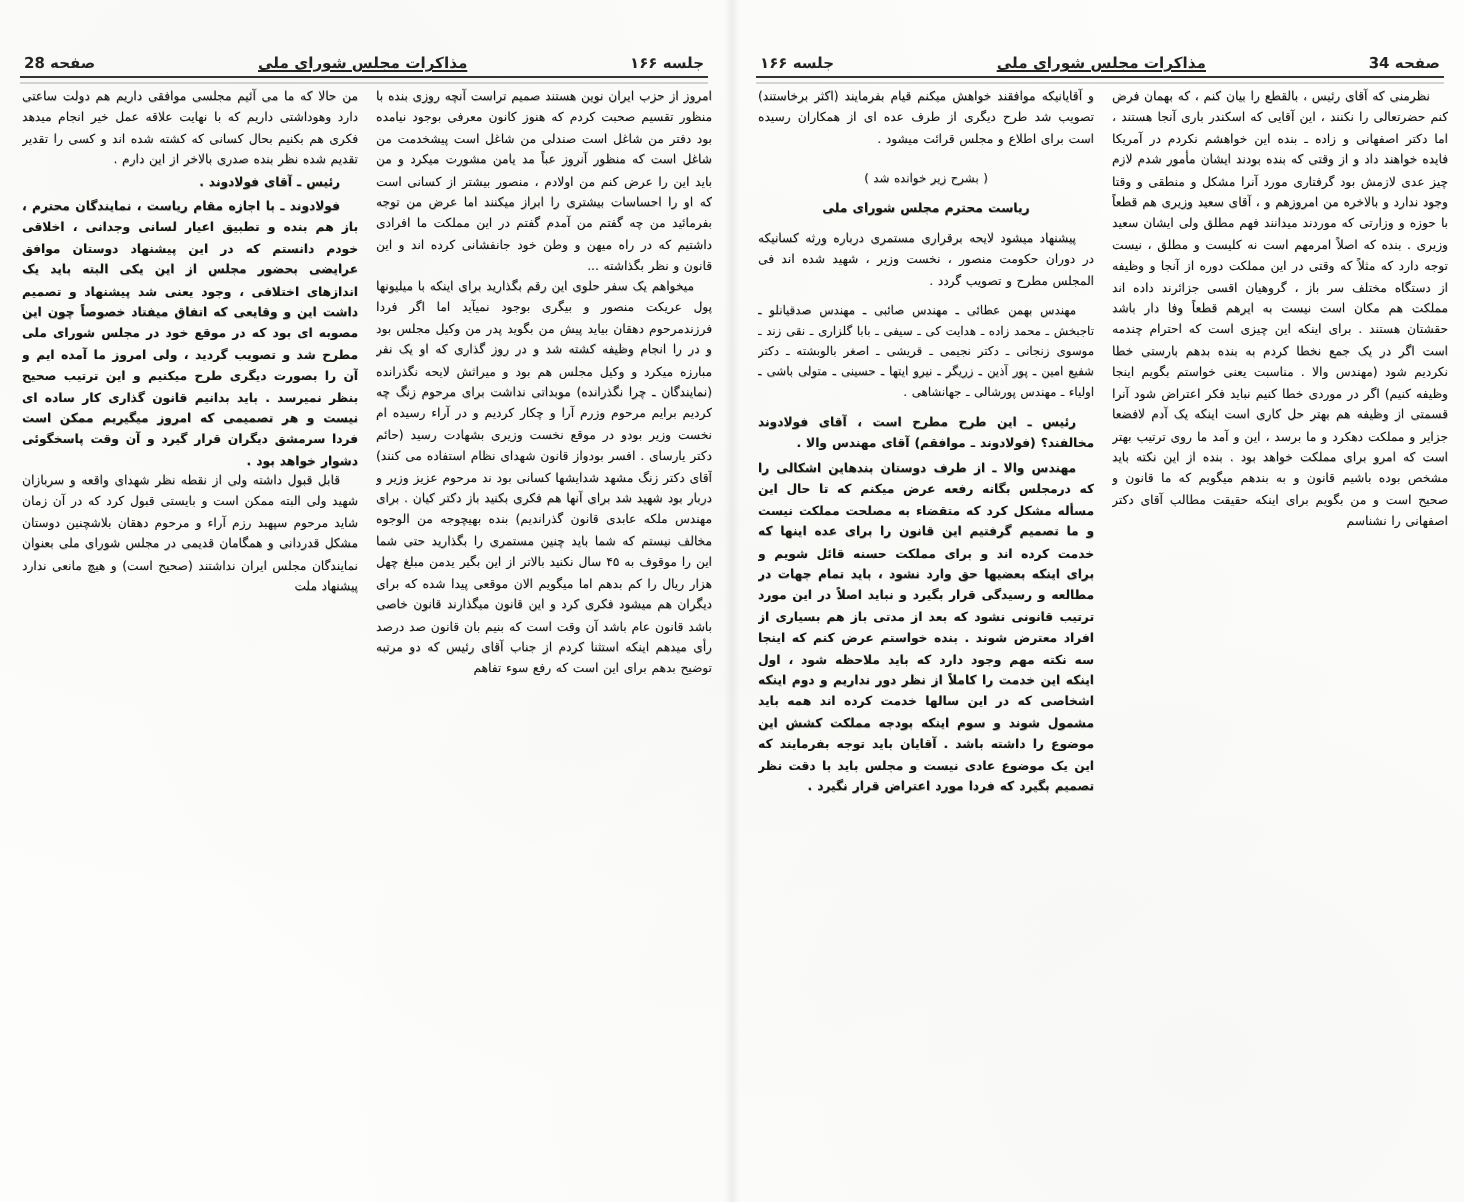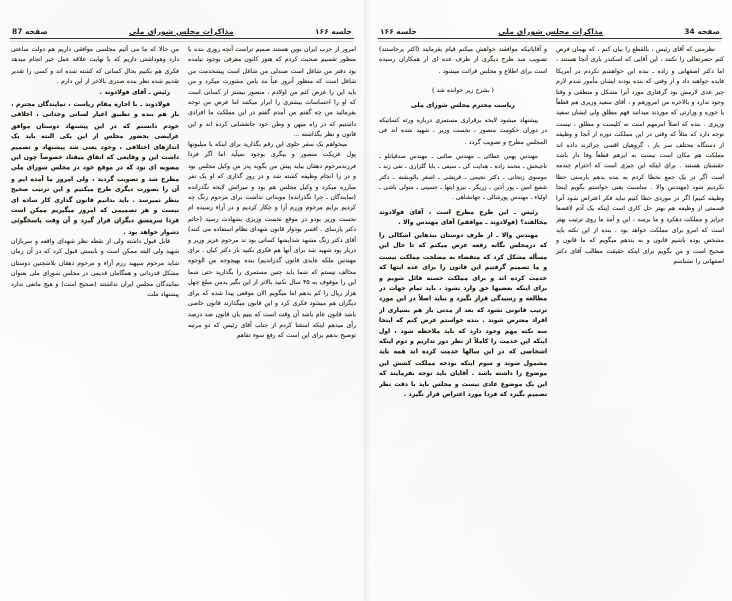--- a/index.html
+++ b/index.html
@@ -172,21 +172,21 @@
     </div>
   </div>
 
   <div class="gutter"></div>
 
   <div class="page-half page-left">
 
     <div class="running-head">
       <span class="head-cell">جلسه ۱۶۶</span>
       <span class="head-cell head-center">مذاکرات مجلس شورای ملی</span>
-      <span class="head-cell">صفحه 87</span>
+      <span class="head-cell">صفحه 28</span>
     </div>
     <div class="head-rule"></div>
 
     <div class="columns">
 
       <div class="col">
         <p class="para">امروز از حزب ایران نوین هستند صمیم تراست آنچه روزی بنده با منظور تقسیم صحبت کردم که هنوز کانون معرفی بوجود نیامده بود دفتر من شاغل است صندلی من شاغل است پیشخدمت من شاغل است که منظور آنروز عباً مد یامن مشورت میکرد و من باید این را عرض کنم من اولادم ، منصور بیشتر از کسانی است که او را احساسات بیشتری را ابراز میکنند اما عرض من توجه بفرمائید من چه گفتم من آمدم گفتم در این مملکت ما افرادی داشتیم که در راه میهن و وطن خود جانفشانی کرده اند و این قانون و نظر بگذاشته ...</p>
         <p class="para indent">میخواهم یک سفر حلوی این رقم بگذارید برای اینکه با میلیونها پول عریکت منصور و بیگری بوجود نمیآید اما اگر فردا فرزندمرحوم دهقان بیاید پیش من بگوید پدر من وکیل مجلس بود و در را انجام وظیفه کشته شد و در روز گذاری که او یک نفر مبارزه میکرد و وکیل مجلس هم بود و میراثش لایحه نگذرانده (نمایندگان ـ چرا نگذرانده) موبداتی نداشت برای مرحوم زنگ چه کردیم برایم مرحوم وزرم آرا و چکار کردیم و در آراء رسیده ام نخست وزیر بودو در موقع نخست وزیری بشهادت رسید (حائم دکتر یارسای . افسر بودواز قانون شهدای نظام استفاده می کنند) آقای دکتر زنگ مشهد شدایشها کسانی بود ند مرحوم عزیز وزیر و دربار بود شهید شد برای آنها هم فکری بکنید باز دکتر کیان . برای مهندس ملکه عابدی قانون گذراندیم) بنده بهیچوجه من الوجوه مخالف نیستم که شما باید چنین مستمری را بگذارید حتی شما این را موقوف به ۴۵ سال نکنید بالاتر از این بگیر یدمن مبلغ چهل هزار ریال را کم بدهم اما میگویم الان موقعی پیدا شده که برای دیگران هم میشود فکری کرد و این قانون میگذارند قانون خاصی باشد قانون عام باشد آن وقت است که بنیم بان قانون صد درصد رأی میدهم اینکه استثنا کردم از جناب آقای رئیس که دو مرتبه توضیح بدهم برای این است که رفع سوء تفاهم</p>
       </div>
 

